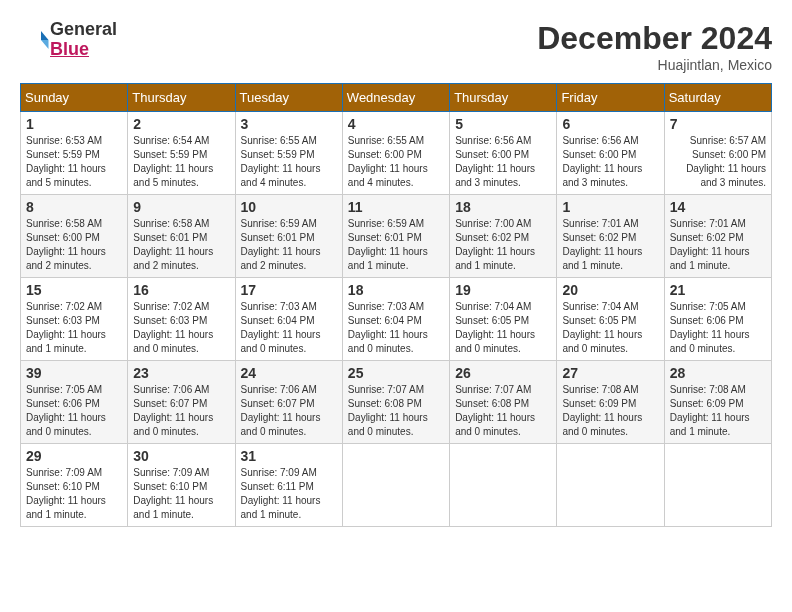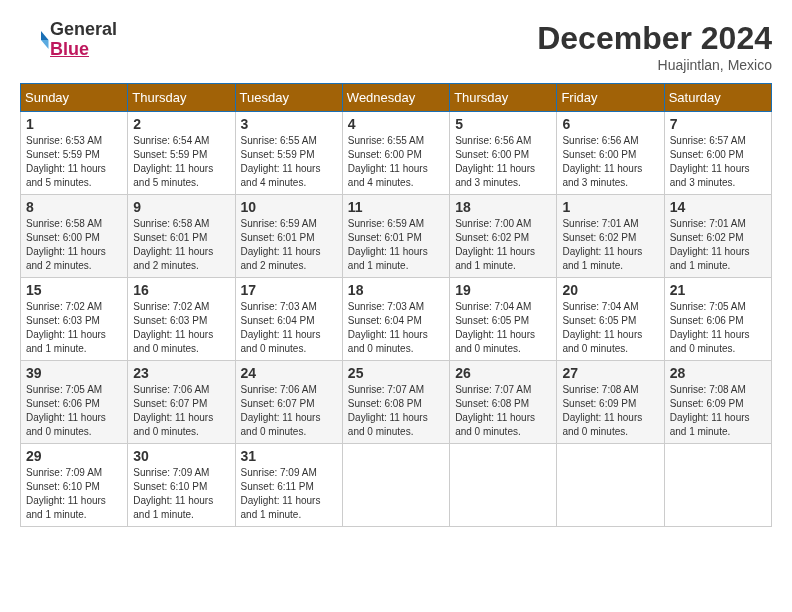--- a/index.html
+++ b/index.html
@@ -152,21 +152,21 @@
 Daylight: 11 hours and 3 minutes.</div>
         </td>
         <td>
           <div class="day-number">6</div>
           <div class="day-info" style="white-space: pre-line;">Sunrise: 6:56 AM
 Sunset: 6:00 PM
 Daylight: 11 hours and 3 minutes.</div>
         </td>
         <td>
           <div class="day-number">7</div>
-          <div class="day-info" style="white-space: pre-line;">Sunrise: 6:57 AM
+          <div class="day-info" style="white-space: pre-line; text-align: right;">Sunrise: 6:57 AM
 Sunset: 6:00 PM
 Daylight: 11 hours and 3 minutes.</div>
         </td>
       </tr>
       <tr>
         <td>
           <div class="day-number">8</div>
           <div class="day-info" style="white-space: pre-line;">Sunrise: 6:58 AM
 Sunset: 6:00 PM
 Daylight: 11 hours and 2 minutes.</div>

